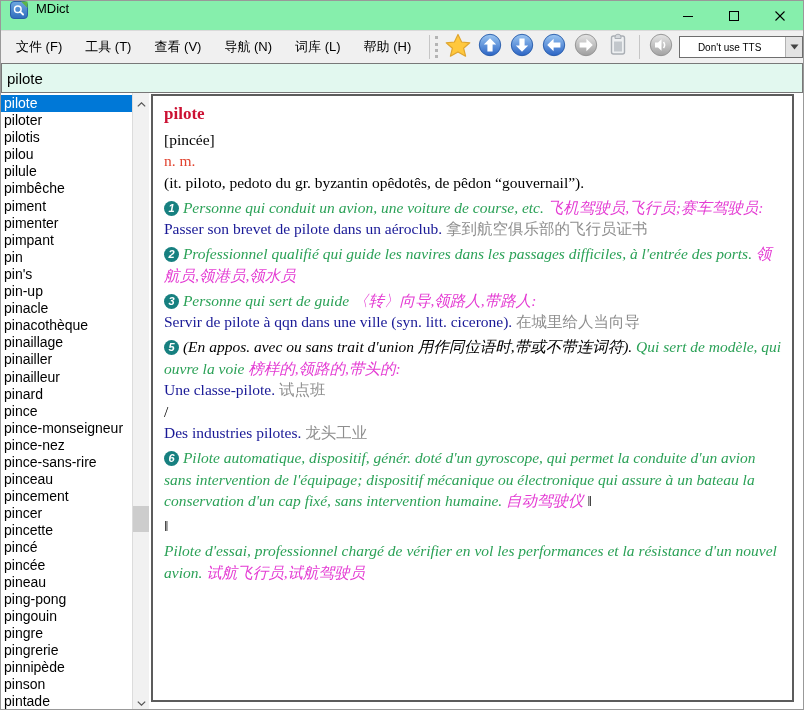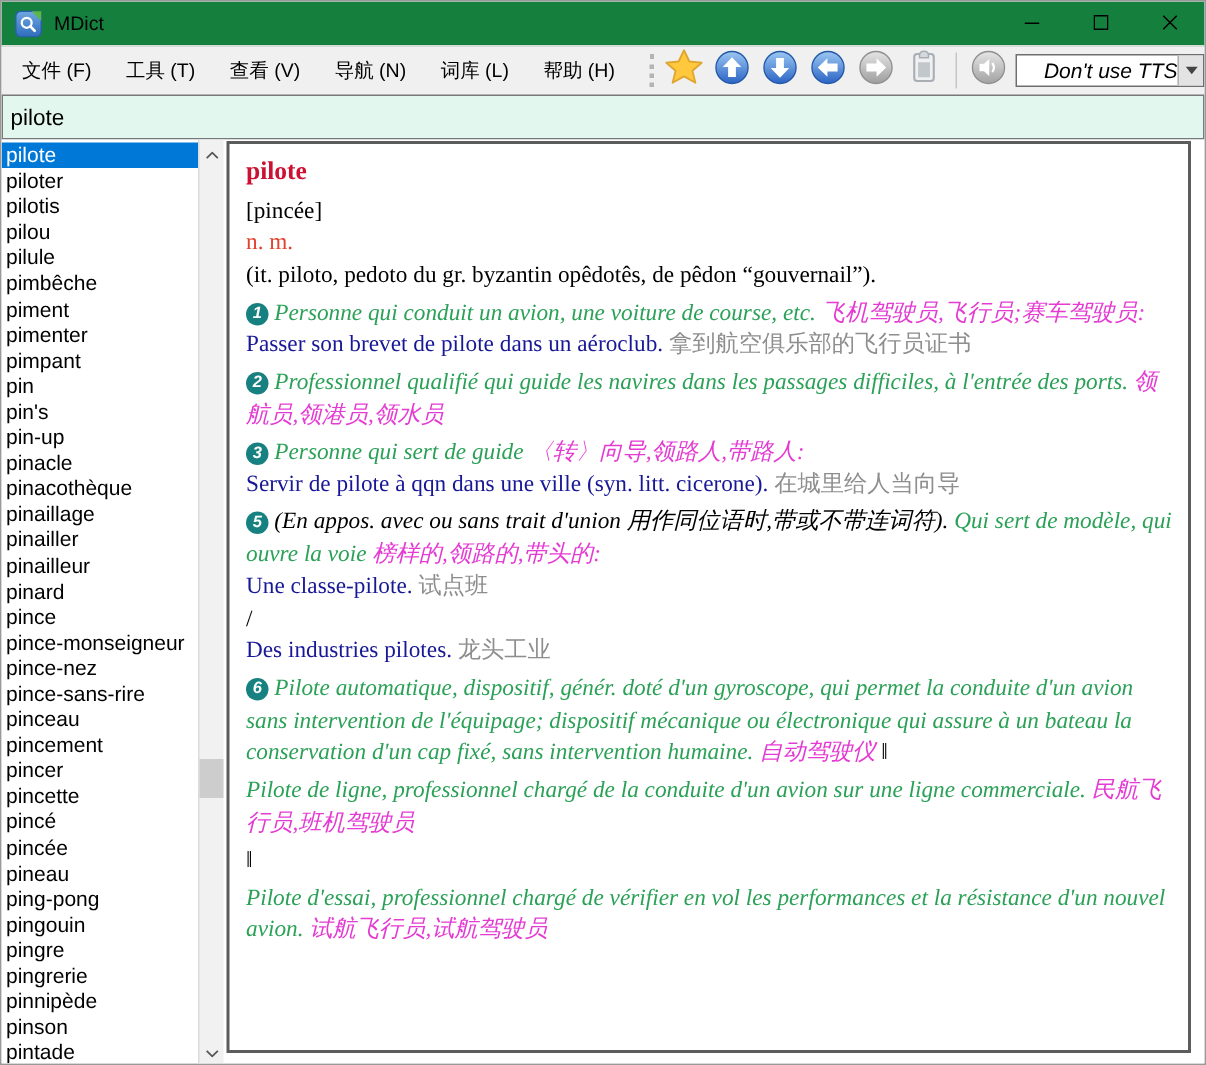--- a/index.html
+++ b/index.html
@@ -3,40 +3,40 @@
 <meta charset="utf-8">
 <style>
   * { box-sizing: border-box; }
   html,body { margin:0; padding:0; background:#e8e8e8; }
   body { width:804px; height:710px; font-family:"Liberation Sans",sans-serif; }
 
   .window { width:804px; height:710px; background:#fff; border:1px solid #999;
             display:flex; flex-direction:column; overflow:hidden; }
 
   
-  .titlebar { flex:0 0 30px; display:flex; align-items:center; padding-left:9px;
-              background:#15803d; border-bottom:1px solid #dadada; }
+  .titlebar { flex:0 0 30px; display:flex; padding-left:9px;
+              background:#86efac; border-bottom:1px solid #dadada; }
   .app-icon { width:18px; height:18px; margin-right:8px; display:inline-flex; }
   .title-text { font-size:13px; color:#000; }
   .win-controls { margin-left:auto; display:flex; height:100%; }
   .win-btn { width:46px; height:100%; display:flex; align-items:center; justify-content:center; }
 
   
   .menubar { flex:0 0 32px; background:var(--menubar_bg,#f0f0f0); display:flex;
              align-items:center; padding-left:6px;justify-content:flex-end; }
   .menu-items { display:flex; align-items:center; }
   .menu-item { font-size:13px; color:#000; padding:5px 9px; margin-right:5px; white-space:nowrap; }
   .tb-sep { width:1px; height:24px; background:#c6c6c6; margin:0 2px 0 4px; }
   .tb-grip { width:3px; height:22px; border-left:3px dotted #b4b4b4; margin:0 4px 0 3px; }
   .toolbar { display:flex; align-items:center; }
   .tool-btn { width:28px; height:28px; display:flex; align-items:center; justify-content:center; margin:0 2px; }
   .tb-sep2 { width:1px; height:24px; background:#c6c6c6; margin:0 5px; }
   .tts-select { width:187px; height:22px; background:#fff; border:1px solid #6e6e6e;
                 display:flex; align-items:center; margin-left:2px; }
-  .tts-value { flex:1; font-size:14px; padding-left:18px; white-space:nowrap; overflow:hidden;font-style:italic; }
+  .tts-value { flex:1; font-size:10px; padding-left:18px; white-space:nowrap; overflow:hidden; }
   .dd-btn { width:17px; height:20px; background:#e3e3e3; border-left:1px solid #b2b2b2;
             display:flex; align-items:center; justify-content:center; }
 
   
   .searchbar-row { flex:0 0 30px; }
   .search-input { width:100%; height:100%; border:1px solid #787878;
                   background:var(--search_bg,#e2f8ef); font-family:"Liberation Sans",sans-serif;
                   font-size:15px; padding:0 5px; outline:none; color:#000; }
 
   
@@ -275,20 +275,19 @@
           <p class="ep gap"><span class="seg-num">1</span><span class="seg-fr"> Personne qui conduit un avion, une voiture de course, etc. </span><span class="seg-zh">飞机驾驶员,飞行员;赛车驾驶员:</span></p>
           <p class="ep"><span class="seg-ex">Passer son brevet de pilote dans un aéroclub. </span><span class="seg-exzh">拿到航空俱乐部的飞行员证书</span></p>
           <p class="ep gap"><span class="seg-num">2</span><span class="seg-fr"> Professionnel qualifié qui guide les navires dans les passages difficiles, à l'entrée des ports. </span><span class="seg-zh">领航员,领港员,领水员</span></p>
           <p class="ep gap"><span class="seg-num">3</span><span class="seg-fr"> Personne qui sert de guide </span><span class="seg-zh">〈转〉向导,领路人,带路人:</span></p>
           <p class="ep"><span class="seg-ex">Servir de pilote à qqn dans une ville (syn. litt. cicerone). </span><span class="seg-exzh">在城里给人当向导</span></p>
           <p class="ep gap"><span class="seg-num">5</span><span class="seg-blk"> (En appos. avec ou sans trait d'union 用作同位语时,带或不带连词符). </span><span class="seg-fr">Qui sert de modèle, qui ouvre la voie </span><span class="seg-zh">榜样的,领路的,带头的:</span></p>
           <p class="ep"><span class="seg-ex">Une classe-pilote. </span><span class="seg-exzh">试点班</span></p>
           <p class="ep"><span class="seg-blk">/</span></p>
           <p class="ep"><span class="seg-ex">Des industries pilotes. </span><span class="seg-exzh">龙头工业</span></p>
           <p class="ep gap"><span class="seg-num">6</span><span class="seg-fr"> Pilote automatique, dispositif, génér. doté d'un gyroscope, qui permet la conduite d'un avion sans intervention de l'équipage; dispositif mécanique ou électronique qui assure à un bateau la conservation d'un cap fixé, sans intervention humaine. </span><span class="seg-zh">自动驾驶仪</span><span class="seg-blk"> ‖</span></p>
-          <p class="ep gap"><span class="seg-fr">Pilote de ligne, professionnel chargé de la conduite d'un avion sur une ligne commerciale. </span><span class="seg-zh">民航飞行员,班机驾驶员</span></p>
           <p class="ep gap"><span class="seg-blk">‖</span></p>
           <p class="ep gap"><span class="seg-fr">Pilote d'essai, professionnel chargé de vérifier en vol les performances et la résistance d'un nouvel avion. </span><span class="seg-zh">试航飞行员,试航驾驶员</span></p>
         </div>
     </div>
   </div>
 
 </div>
 
 </body></html>

